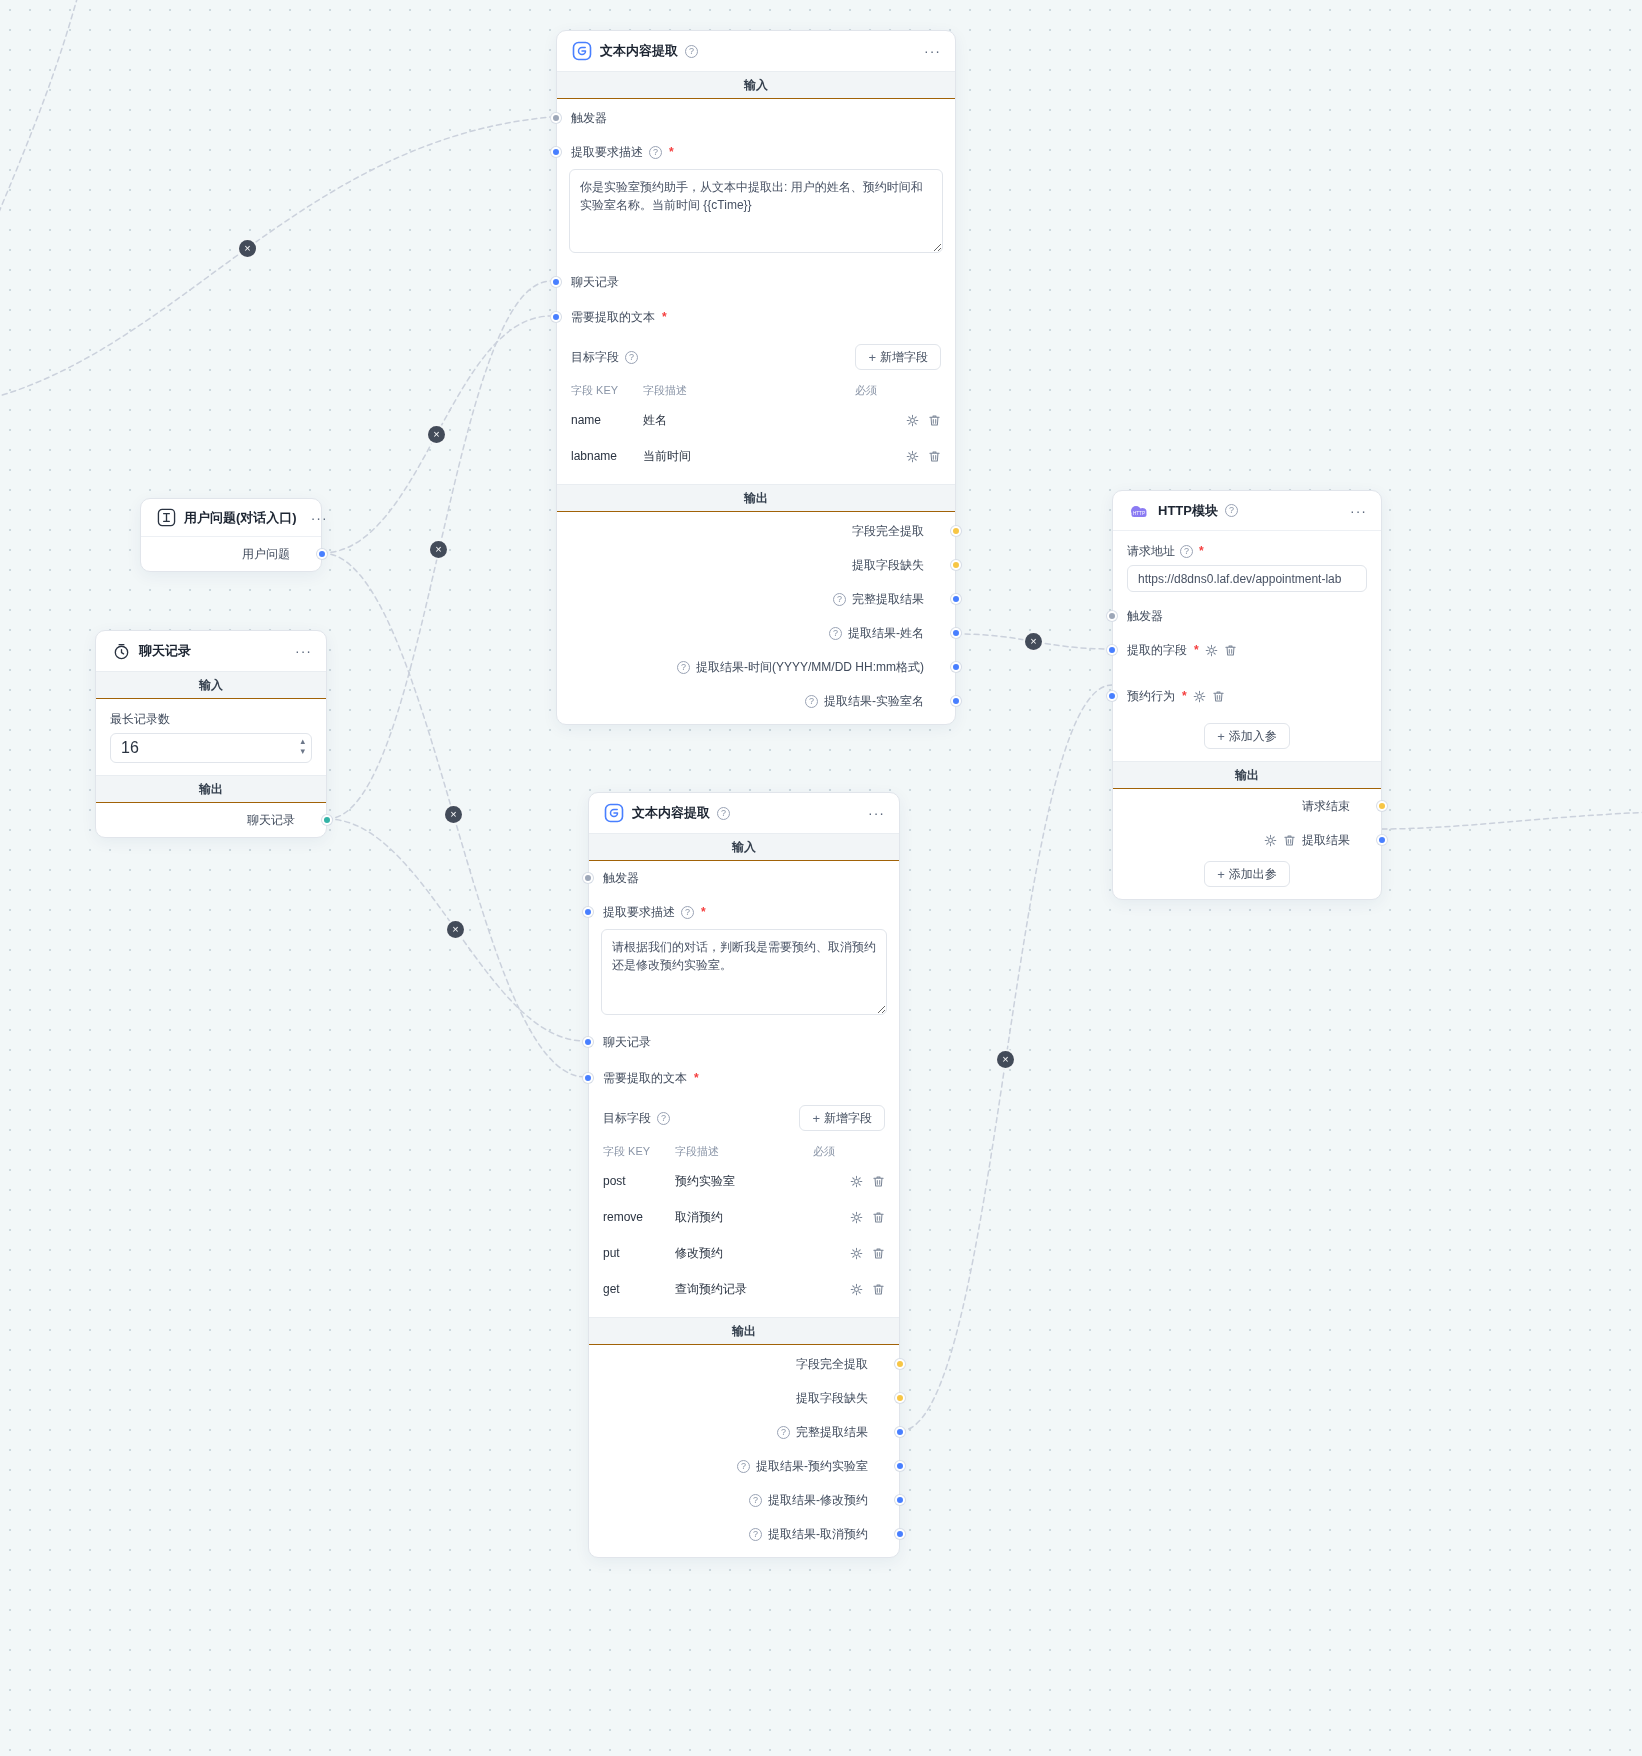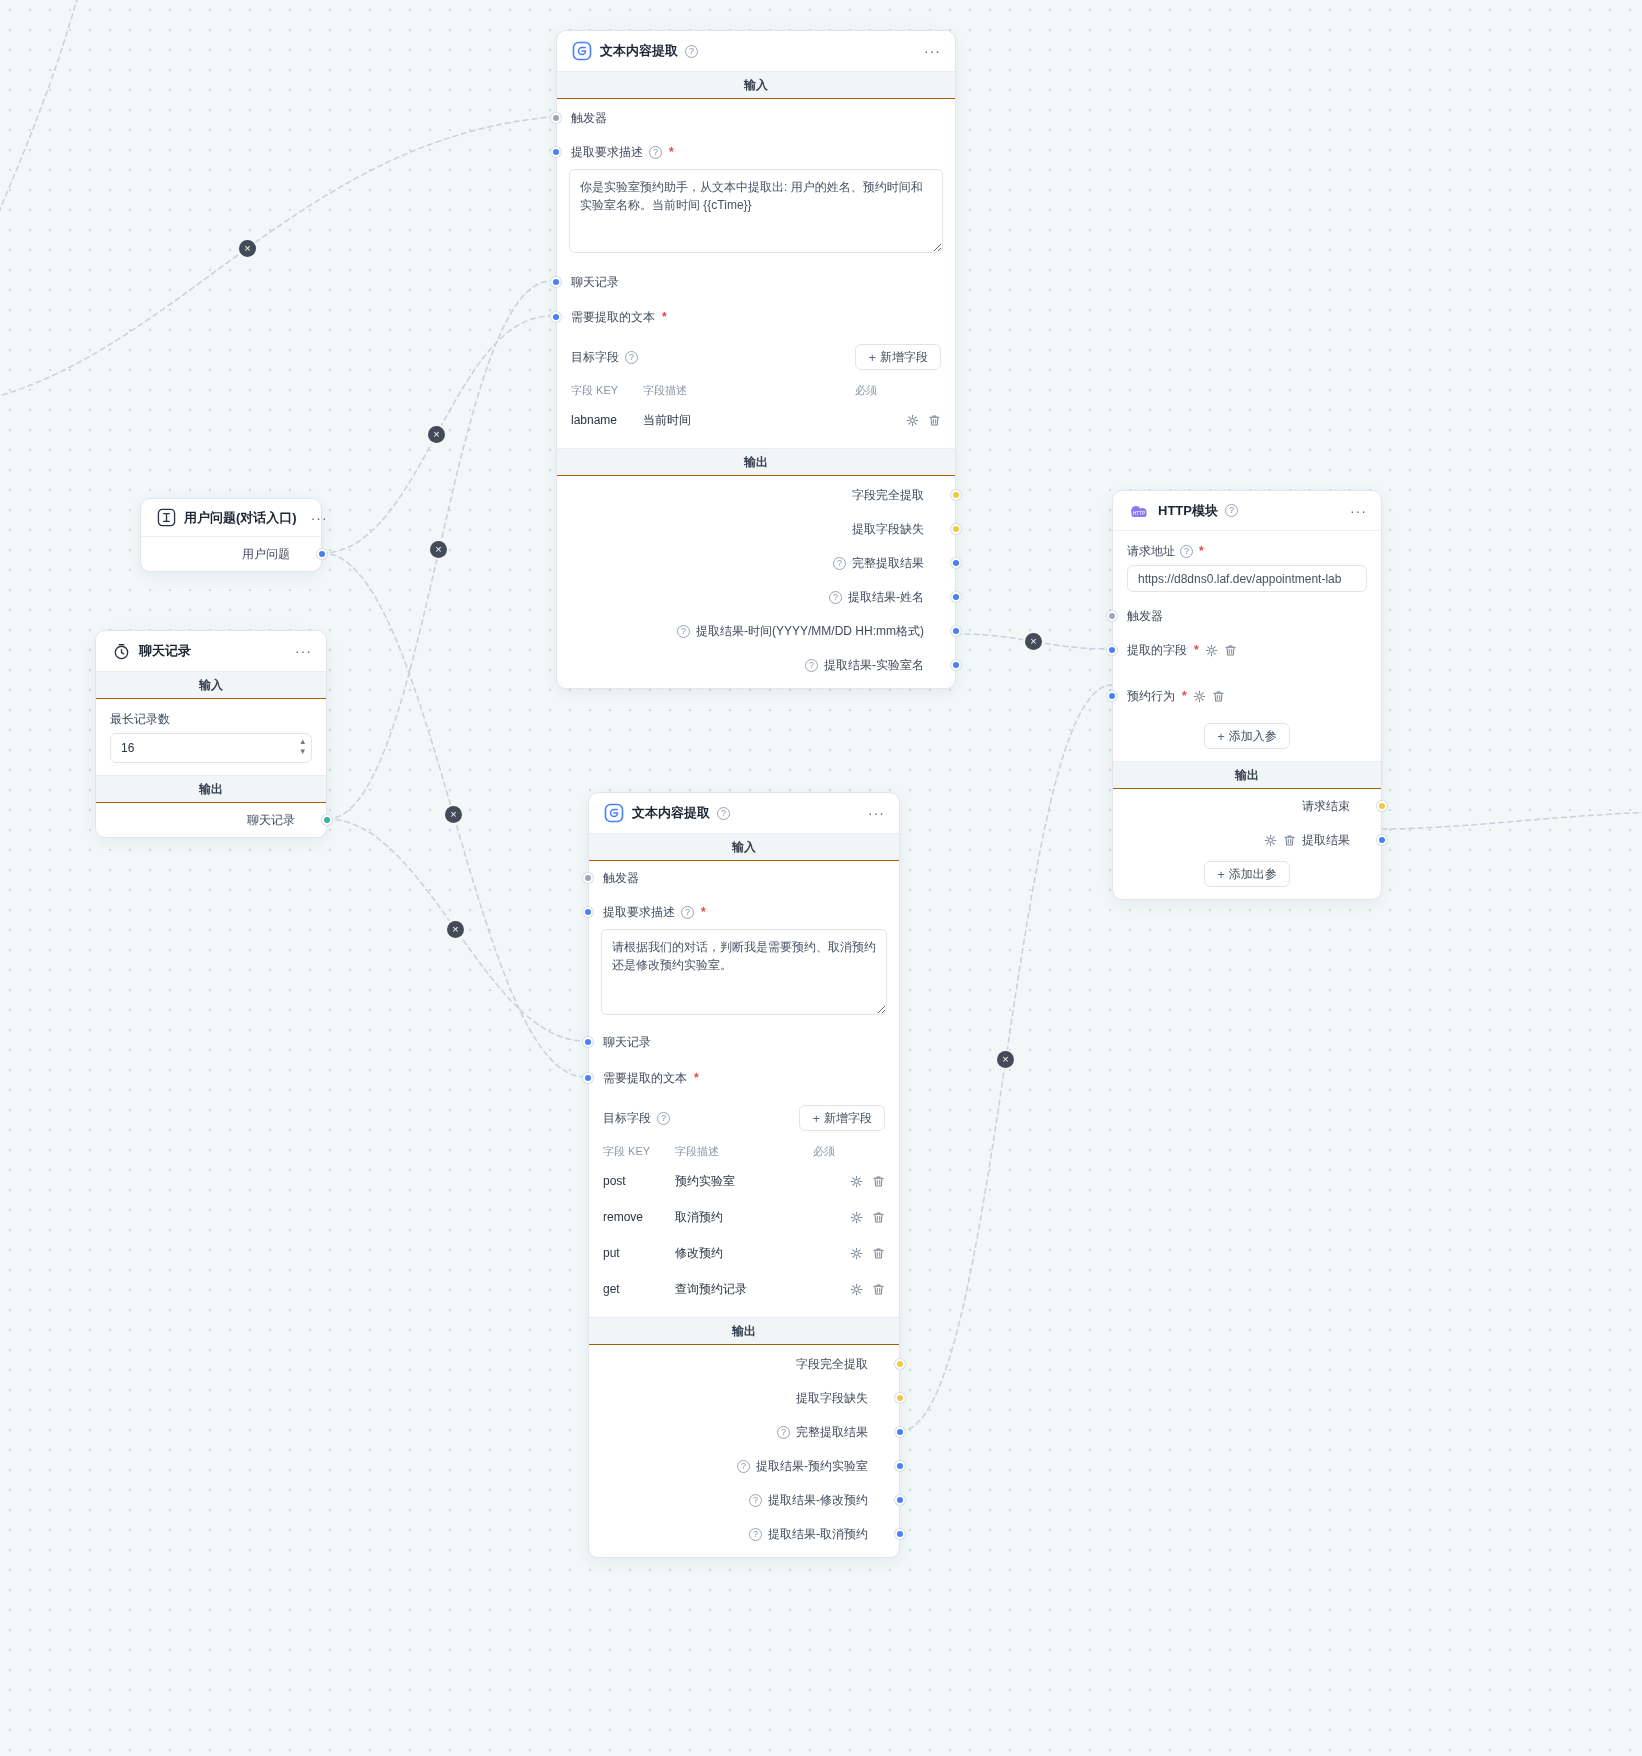--- a/index.html
+++ b/index.html
@@ -85,21 +85,21 @@
 
   .label-row{ display:flex; align-items:center; gap:5px; height:20px; padding:0 14px; margin-top:10px; font-size:12px; color:#404b5c; }
   .text-input{
     display:block; margin:4px 14px 0; width:calc(100% - 28px); height:27px;
     border:1px solid #e1e5eb; border-radius:6px; padding:0 10px;
     font-size:12px; color:#485264; background:#fff; font-family:inherit;
   }
   .num-wrap{ position:relative; margin:4px 14px 0; }
   .num-input{
     width:100%; height:30px; border:1px solid #e1e5eb; border-radius:6px;
-    padding:0 24px 0 10px; font-size:12px; color:#2a3341; font-family:inherit; background:#fff;
+    padding:0 24px 0 10px; font-size:16px; color:#2a3341; font-family:inherit; background:#fff;
   }
   .stepper{ position:absolute; right:7px; top:4px; display:flex; flex-direction:column; line-height:1.1; color:#6b7688; font-size:9px; cursor:pointer; user-select:none; }
   .center-btn{ display:flex; justify-content:center; margin-top:16px; }
 
   #node-extract-top{ left:556px; top:30px; width:400px; }
   #node-extract-bottom{ left:588px; top:792px; width:312px; }
   #node-user{ left:140px; top:498px; width:182px; }
   #node-chat{ left:95px; top:630px; width:232px; }
   #node-http{ left:1112px; top:490px; width:270px; }
 </style>
@@ -192,20 +192,33 @@
     </div>
 
     <div class="ftable">
       <div class="ft-head">
         <span>字段 KEY</span>
         <span>字段描述</span>
         <span>必须</span>
         <span></span>
       </div>
       <div class="ft-row">
+        <span>name</span>
+        <span>姓名</span>
+        <span></span>
+        <span class="ft-actions">
+          <svg class="mini">
+              <use href="#i-gear"></use>
+            </svg>
+          <svg class="mini">
+              <use href="#i-trash"></use>
+            </svg>
+        </span>
+      </div>
+      <div class="ft-row">
         <span>labname</span>
         <span>当前时间</span>
         <span></span>
         <span class="ft-actions">
           <svg class="mini">
               <use href="#i-gear"></use>
             </svg>
           <svg class="mini">
               <use href="#i-trash"></use>
             </svg>

